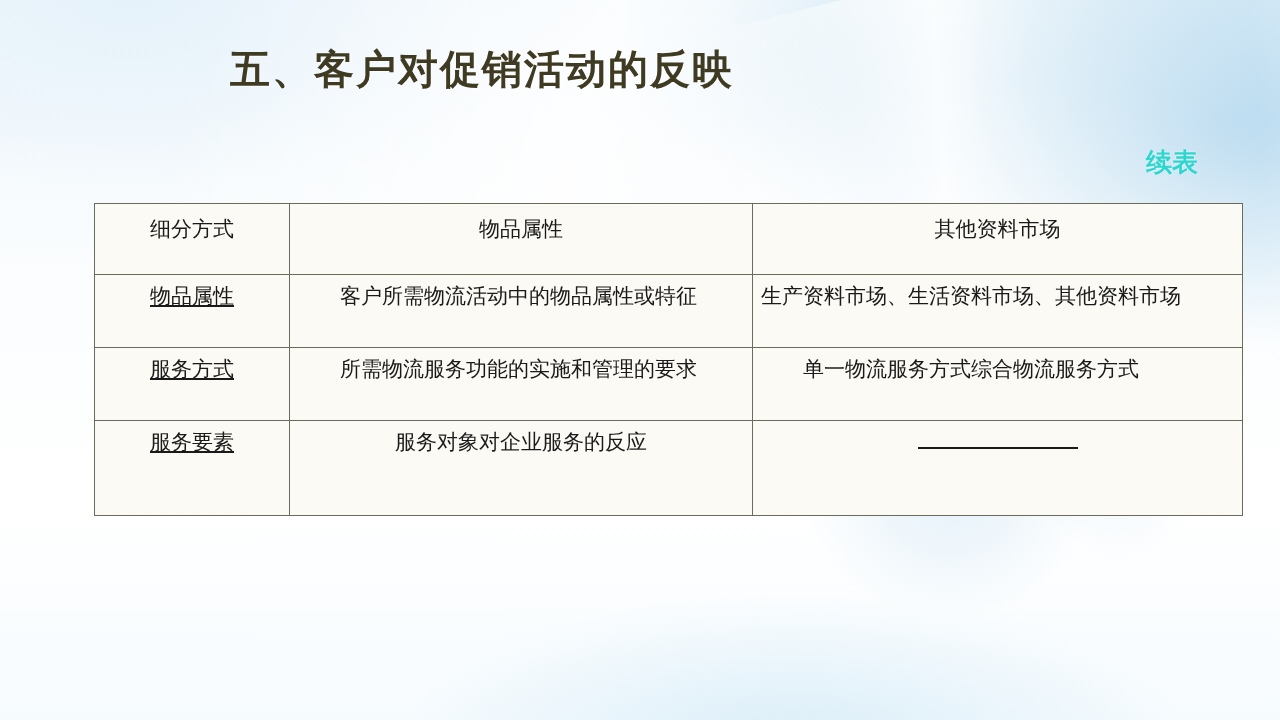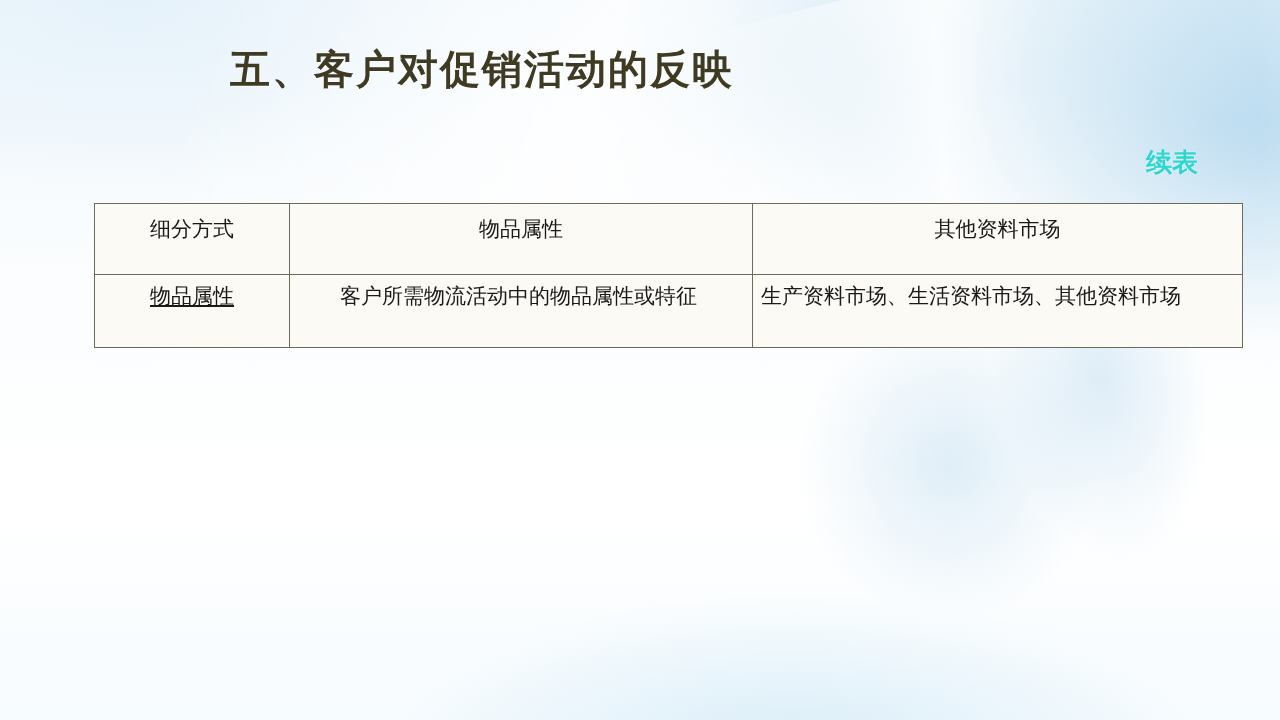--- a/index.html
+++ b/index.html
@@ -211,17 +211,29 @@
           <th>物品属性</th>
           <th>其他资料市场</th>
         </tr>
       </thead>
       <tbody>
         <tr class="tall">
           <td class="c-a">物品属性</td>
           <td class="c-b">客户所需物流活动中的物品属性或特征</td>
           <td class="c-c">生产资料市场、生活资料市场、其他资料市场</td>
         </tr>
+        <tr class="tall">
+          <td class="c-a">服务方式</td>
+          <td class="c-b">所需物流服务功能的实施和管理的要求</td>
+          <td class="c-c" style="text-indent:2em;">单一物流服务方式综合物流服务方式</td>
+        </tr>
+        <tr class="last">
+          <td class="c-a">服务要素</td>
+          <td class="c-b center">服务对象对企业服务的反应</td>
+          <td class="rule-cell" style="vertical-align:top;">
+            <span class="rule"></span>
+          </td>
+        </tr>
       </tbody>
     </table>
   </div>
 
 </div>
 
 </body></html>

